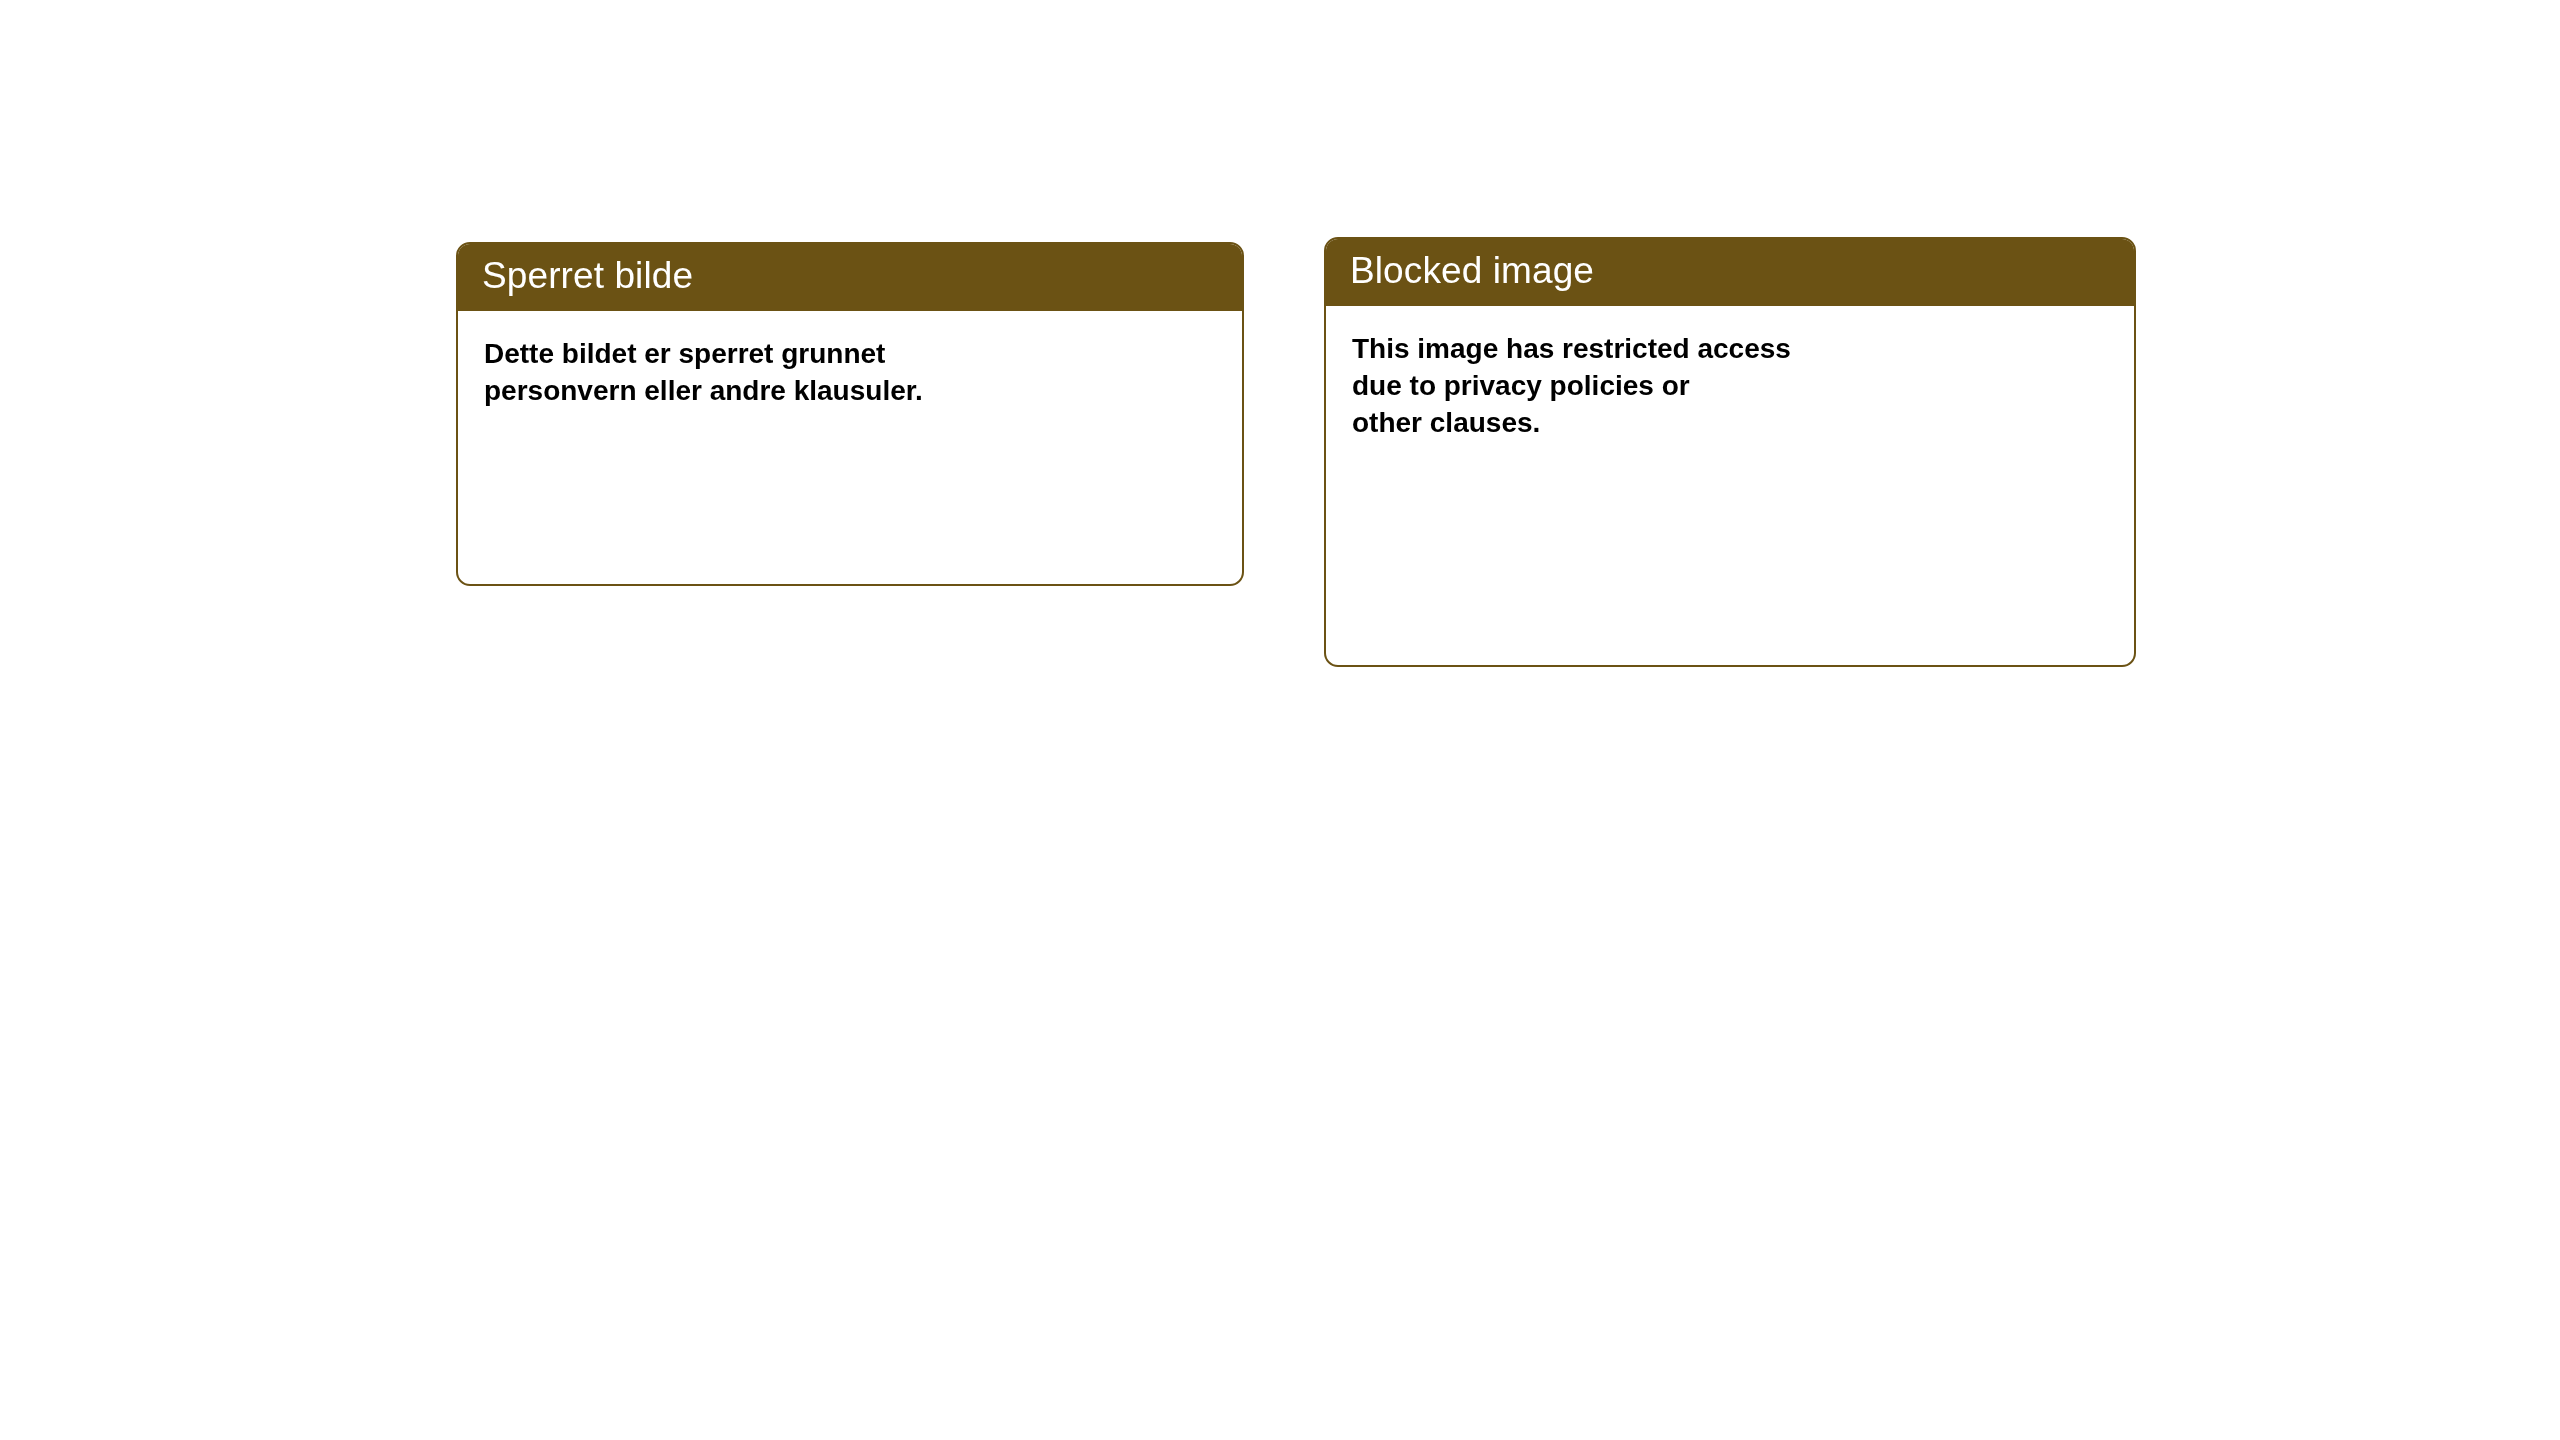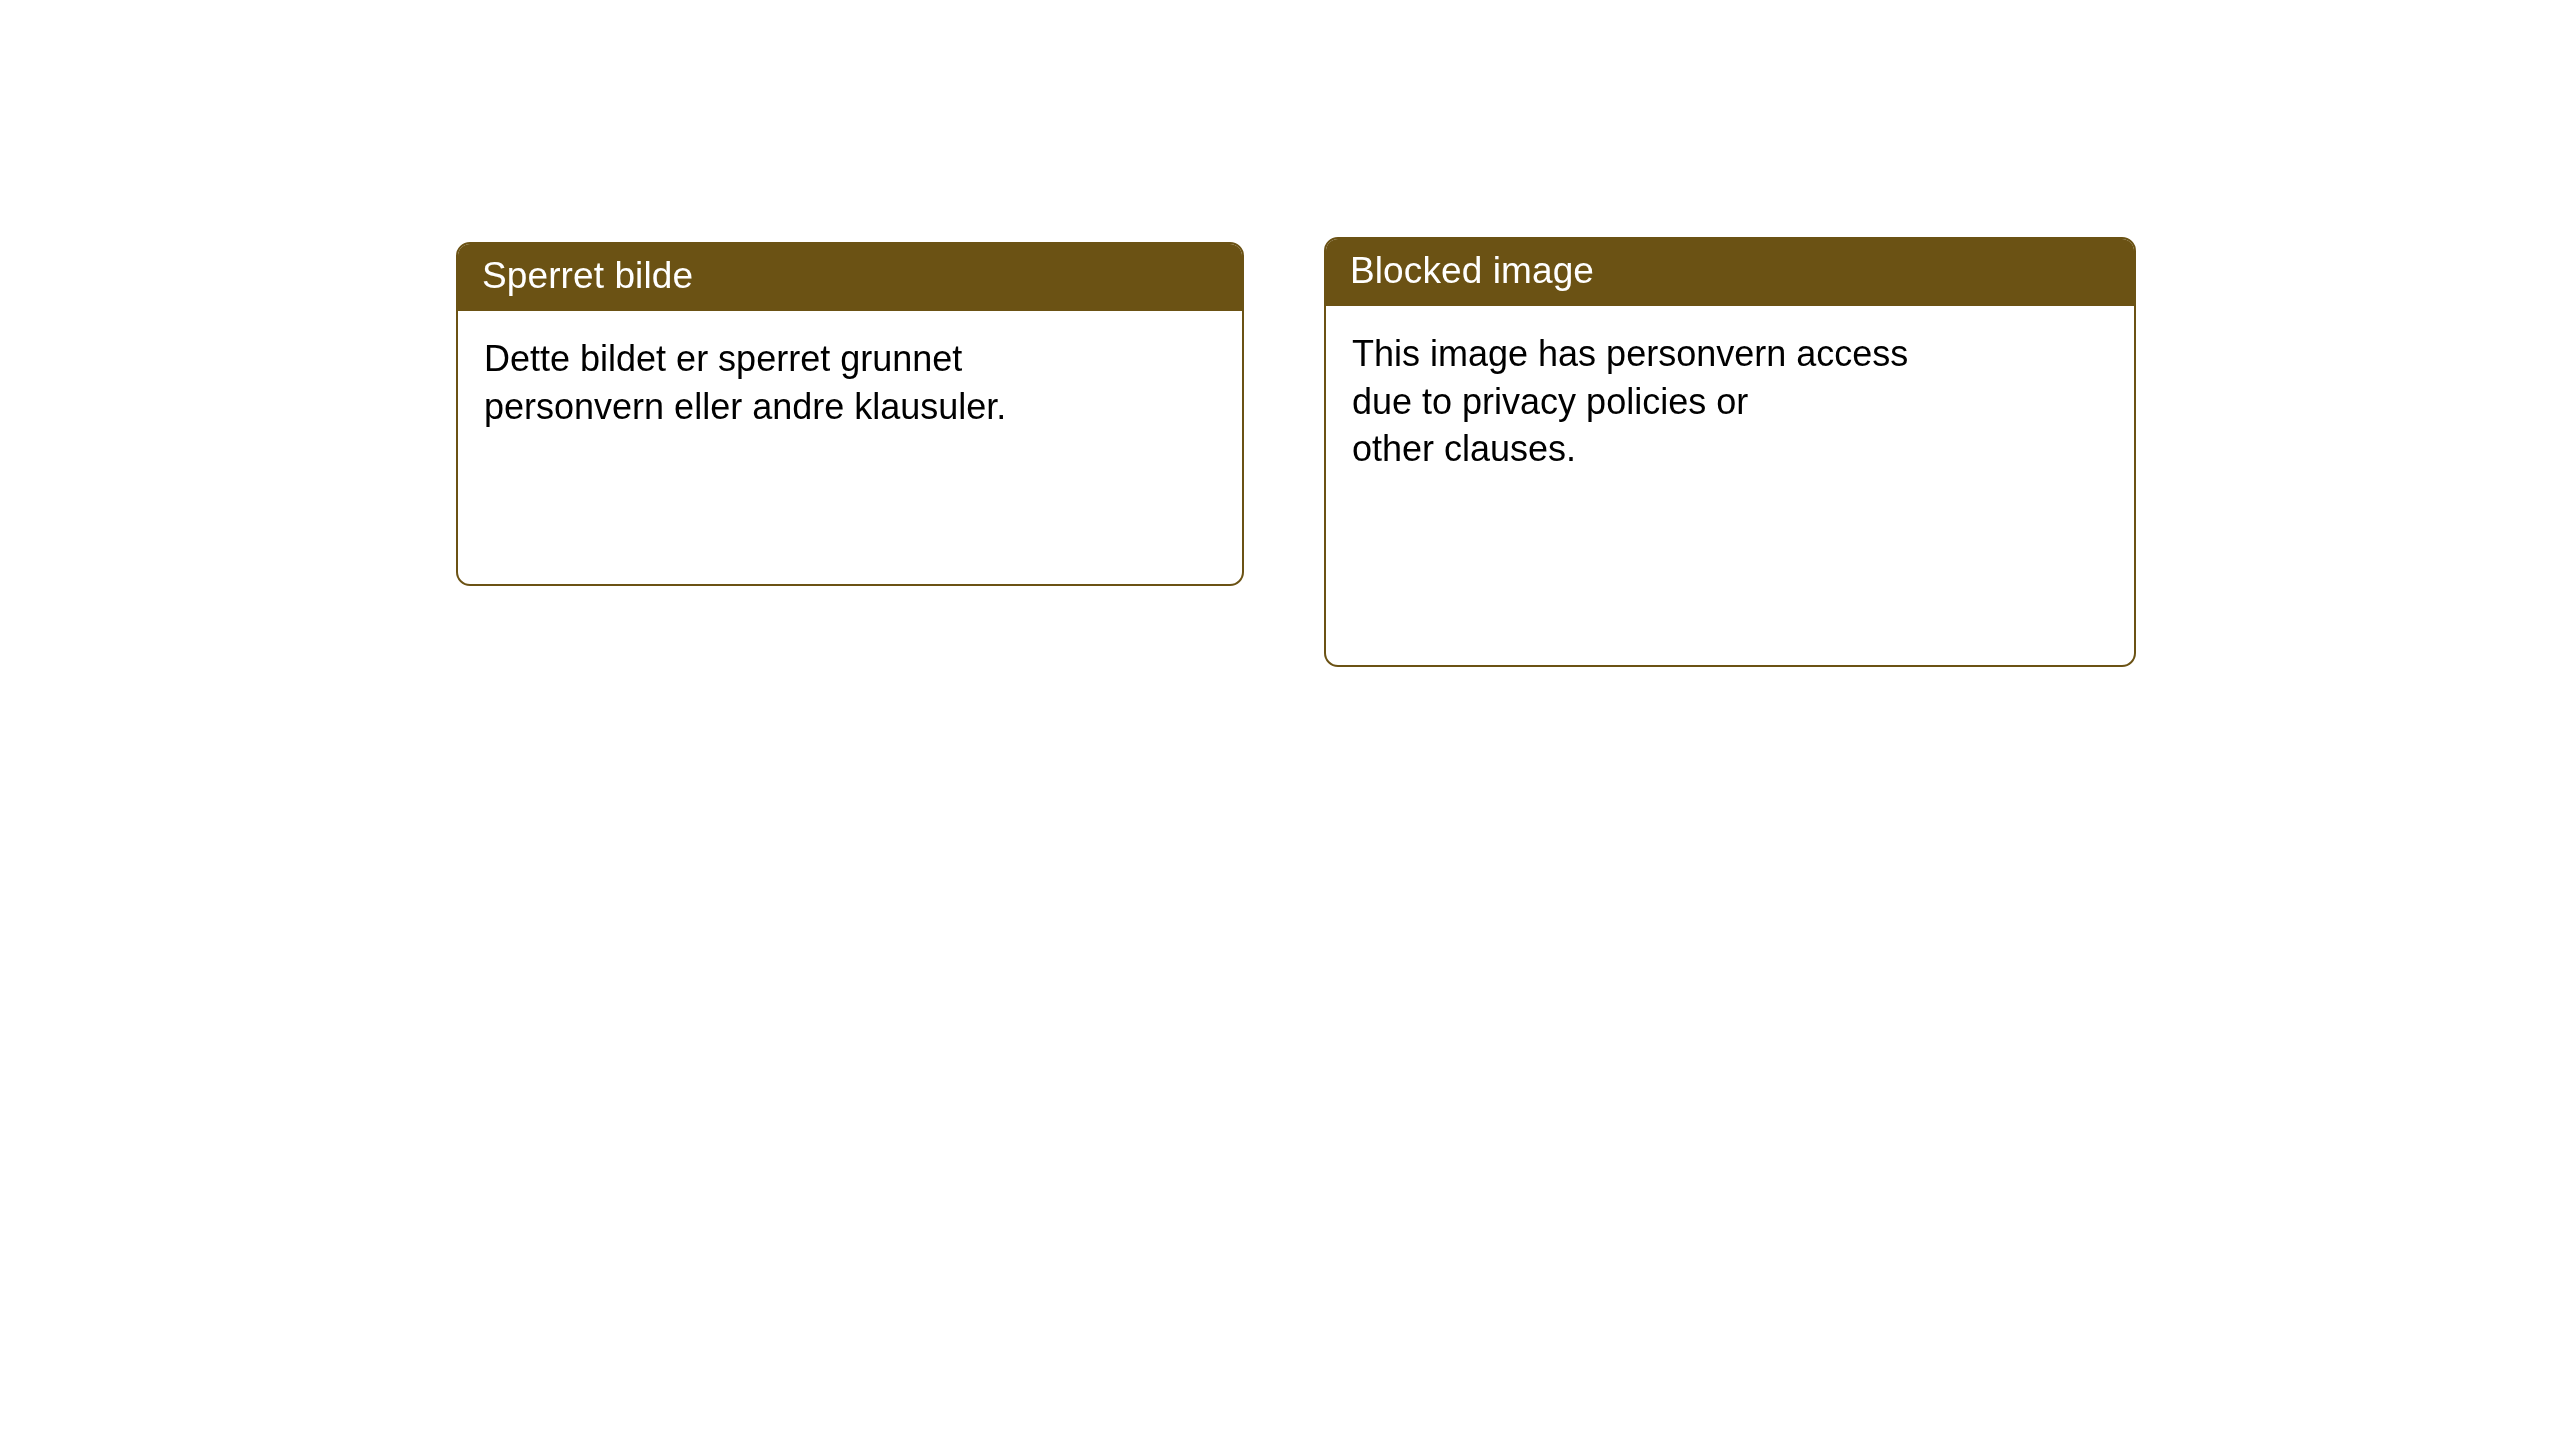--- a/index.html
+++ b/index.html
@@ -41,23 +41,23 @@
     font-weight: 400;
     padding: 12px 0 14px 24px;
     letter-spacing: 0.1px;
     white-space: nowrap;
   }
 
   .notice-card .card-body {
     box-sizing: border-box;
     padding: 24px 26px 20px 26px;
     color: #000000;
-    font-size: 36px;
+    font-size: 28px;
     line-height: 1.33;
-    font-weight: 400;
+    font-weight: 700;
     white-space: pre-line;
   }
 
   
   #card-no {
     left: 456px;
     top: 242px;
     width: 788px;
     height: 344px;
   }
@@ -76,18 +76,18 @@
 <div id="stage">
 
   <div class="notice-card" id="card-no">
     <div class="card-header">Sperret bilde</div>
     <div class="card-body">Dette bildet er sperret grunnet
 personvern eller andre klausuler.</div>
   </div>
 
   <div class="notice-card" id="card-en">
     <div class="card-header">Blocked image</div>
-    <div class="card-body">This image has personvern access
+    <div class="card-body">This image has restricted access
 due to privacy policies or
 other clauses.</div>
   </div>
 
 </div>
 
 </body></html>

